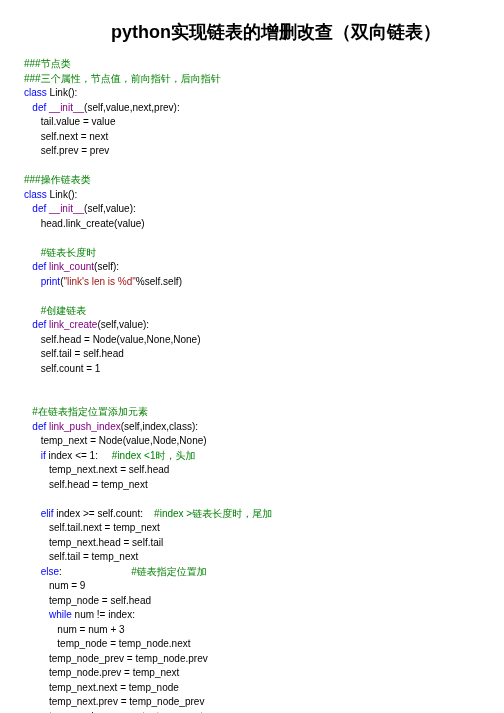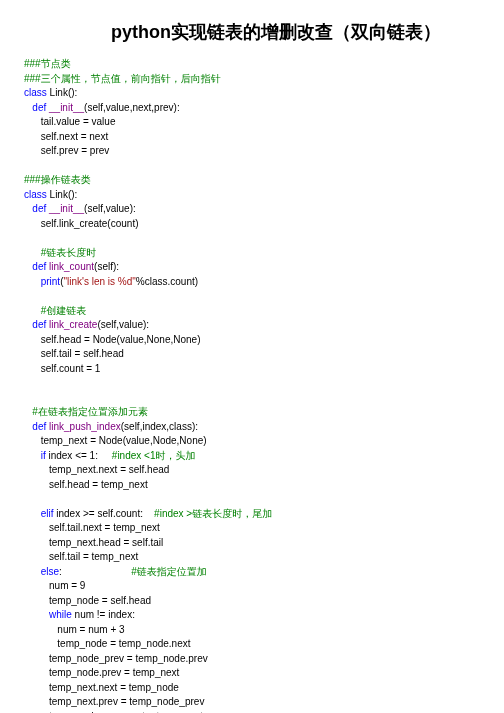--- a/index.html
+++ b/index.html
@@ -20,25 +20,25 @@
 <span class="cm">###三个属性，节点值，前向指针，后向指针</span>
 <span class="kw">class</span><span> Link():</span>
    <span class="kw">def</span><span class="fn"> __init__</span><span>(self,value,next,prev):</span>
 <span>      tail.value = value</span>
 <span>      self.next = next</span>
 <span>      self.prev = prev</span>
 
 <span class="cm">###操作链表类</span>
 <span class="kw">class</span><span> Link():</span>
    <span class="kw">def</span><span class="fn"> __init__</span><span>(self,value):</span>
-<span>      self.link_create(count)</span>
+<span>      head.link_create(value)</span>
 
       <span class="cm">#链表长度时</span>
    <span class="kw">def</span><span class="fn"> link_count</span><span>(self):</span>
-      <span class="kw">print</span>(<span class="st">"link's len is %d"</span><span>%class.count)</span>
+      <span class="kw">print</span>(<span class="st">"link's len is %d"</span><span>%self.self)</span>
 
       <span class="cm">#创建链表</span>
    <span class="kw">def</span><span class="fn"> link_create</span><span>(self,value):</span>
 <span>      self.head = Node(value,None,None)</span>
 <span>      self.tail = self.head</span>
 <span>      self.count = 1</span>
 
 
    <span class="cm">#在链表指定位置添加元素</span>
    <span class="kw">def</span><span class="fn"> link_push_index</span><span>(self,index,class):</span>

